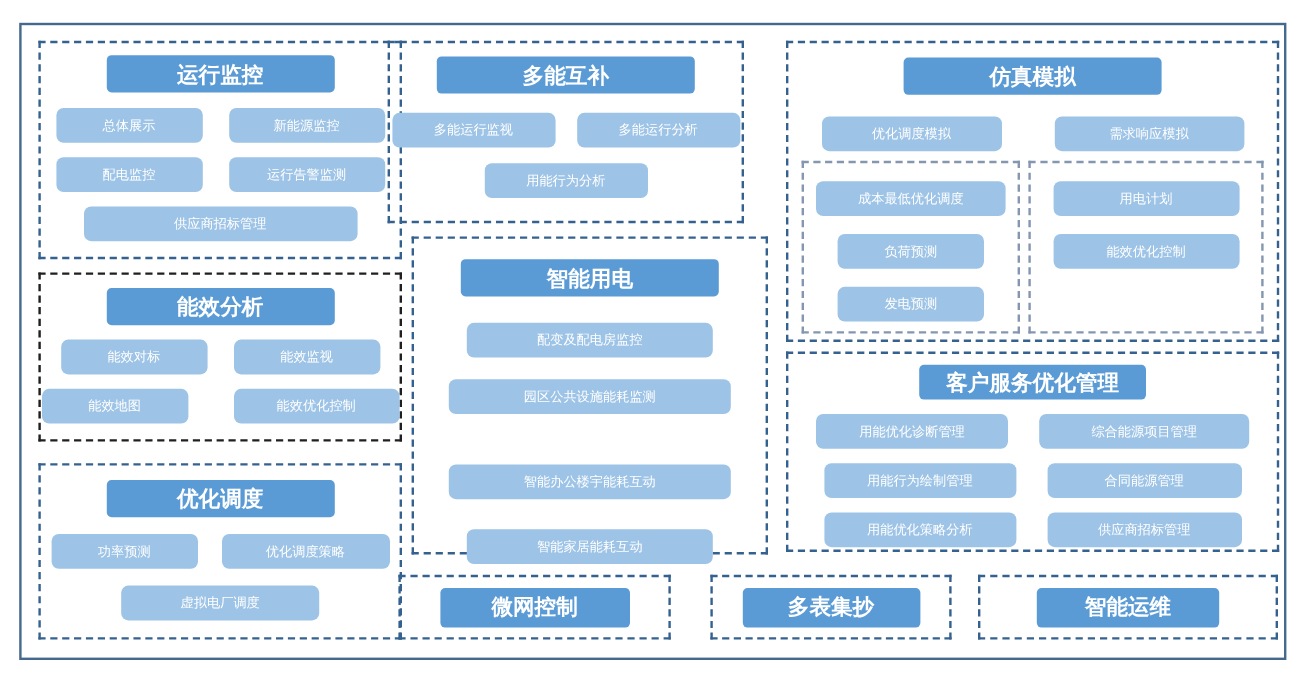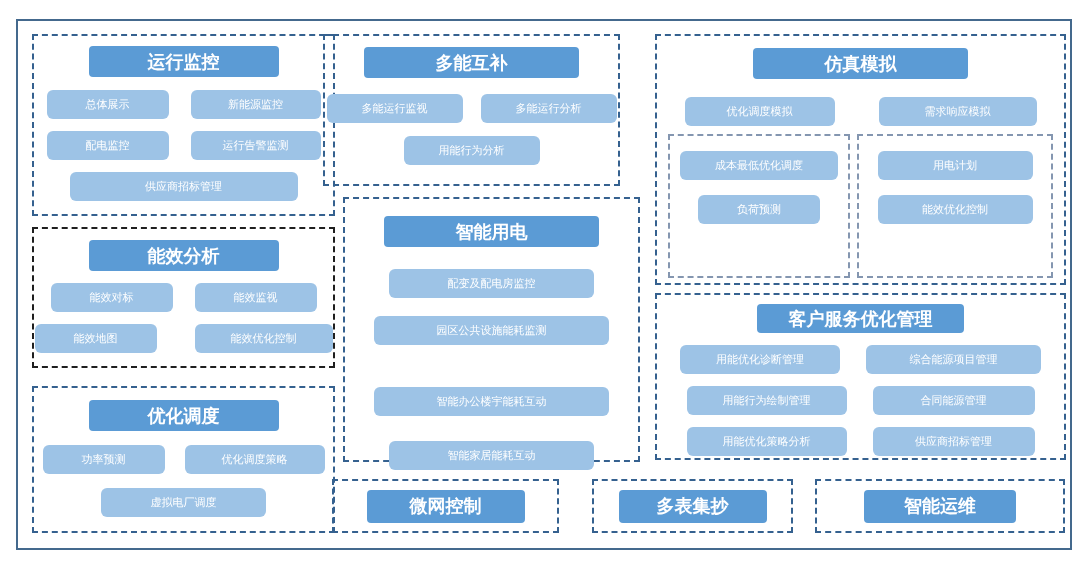--- a/index.html
+++ b/index.html
@@ -140,30 +140,31 @@
   <div class="panel" style="left:655px;top:34px;width:411px;height:251px;">
     <div class="hdr" style="width:215px;margin-top:12px;">仿真模拟</div>
     <div class="row" style="margin-top:18px;gap:44px;">
       <div class="item" style="width:150px;">优化调度模拟</div>
       <div class="item" style="width:158px;">需求响应模拟</div>
     </div>
     <div class="row" style="margin-top:8px;gap:7px;">
       <div class="subpanel" style="width:182px;height:144px;">
         <div class="item" style="width:158px;">成本最低优化调度</div>
         <div class="item" style="width:122px;">负荷预测</div>
+        <div class="item" style="width:122px;">发电预测</div>
       </div>
       <div class="subpanel" style="width:196px;height:144px;">
         <div class="item" style="width:155px;">用电计划</div>
         <div class="item" style="width:155px;">能效优化控制</div>
       </div>
     </div>
   </div>
 
   <div class="panel" style="left:655px;top:293px;width:411px;height:167px;">
-    <div class="hdr" style="width:207px;margin-top:9px;height:29px;">客户服务优化管理</div>
+    <div class="hdr" style="width:189px;margin-top:9px;height:29px;">客户服务优化管理</div>
     <div class="row" style="margin-top:12px;gap:26px;">
       <div class="item" style="width:160px;">用能优化诊断管理</div>
       <div class="item" style="width:175px;">综合能源项目管理</div>
     </div>
     <div class="row" style="margin-top:12px;gap:26px;">
       <div class="item" style="width:160px;">用能行为绘制管理</div>
       <div class="item" style="width:162px;">合同能源管理</div>
     </div>
     <div class="row" style="margin-top:12px;gap:26px;">
       <div class="item" style="width:160px;">用能优化策略分析</div>

